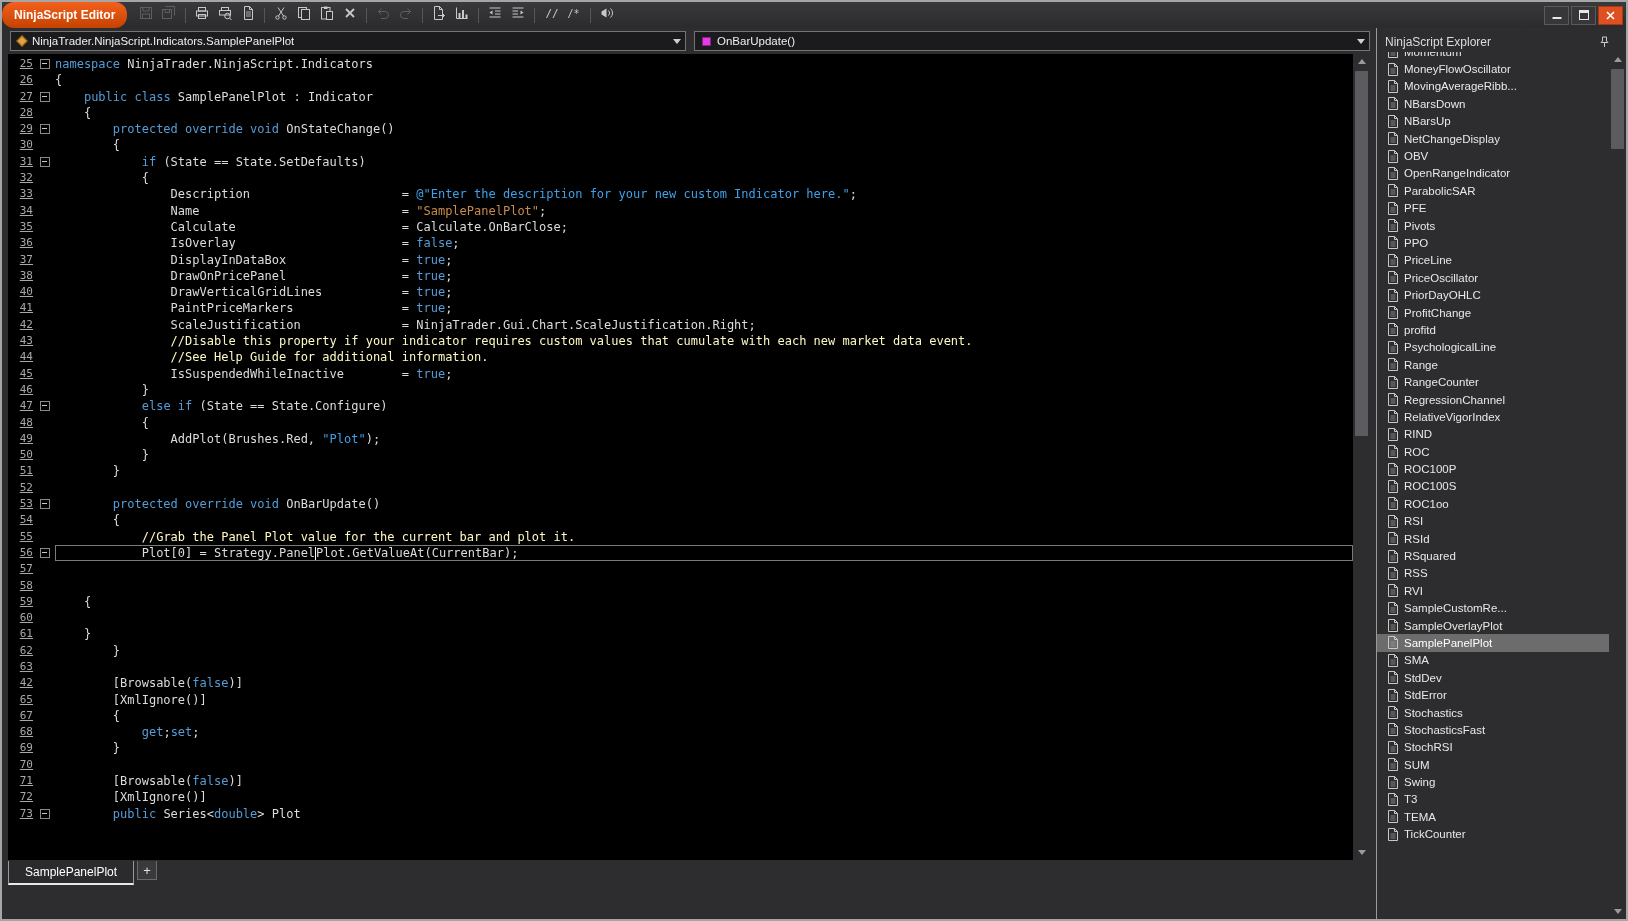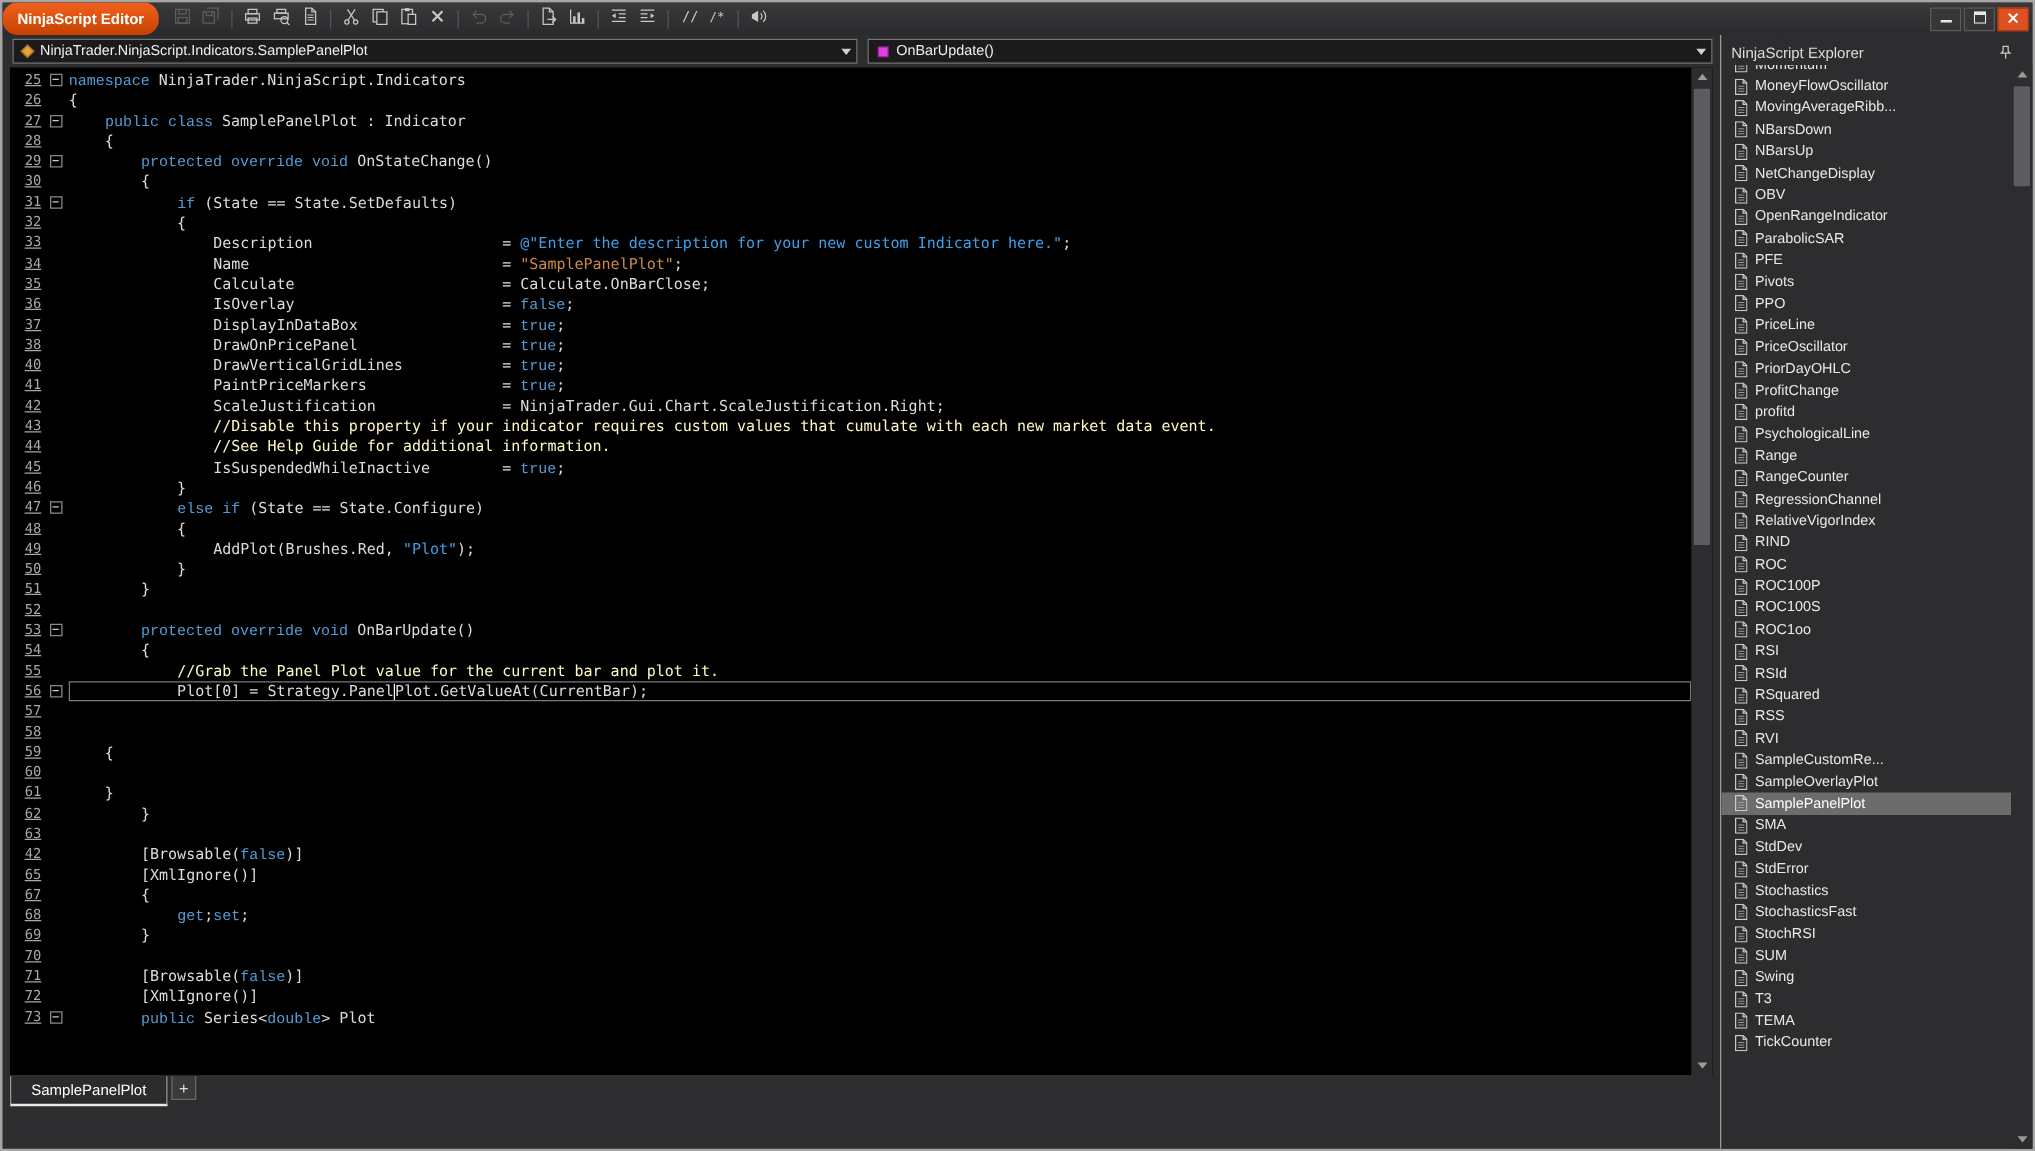--- a/index.html
+++ b/index.html
@@ -44,21 +44,21 @@
   .code-lines { flex:1; min-width:0; overflow:hidden; padding-top:2px; }
   .code-line { display:flex; height:16.3px; line-height:16.3px; white-space:pre;
     font-family:"DejaVu Sans Mono", monospace; font-size:12px; color:#DCDCDC; }
   .ln { flex:0 0 27px; text-align:right; color:#A8A8A8; font-size:11px; padding-right:2px;text-decoration:underline; }
   .fold { flex:0 0 20px; position:relative; }
   .fold.has::before { content:""; position:absolute; left:5px; top:3px; width:8px; height:8px;
     border:1px solid #8A8A8A; background:#000; }
   .fold.has::after { content:""; position:absolute; left:7px; top:7px; width:5px; height:1px; background:#C8C8C8; }
   .code-text { flex:1; min-width:0; }
   .code-line.current .code-text { outline:1px solid #7A7A7A; outline-offset:-1px; }
-  .seg-kw  { color:#569CD6;font-family:Liberation Mono, monospace; }
+  .seg-kw  { color:#569CD6; }
   .seg-str { color:#C98A4B; }
   .seg-strb{ color:#3FA0E8; }
   .seg-cm  { color:#fef9c3; }
   .seg-caret { display:inline-block; width:1px; height:13px; background:#FFF; vertical-align:middle; }
 
   
   .v-scrollbar { flex:0 0 17px; background:#2D2D30; display:flex; flex-direction:column; }
   .sb-btn { flex:0 0 15px; display:flex; align-items:center; justify-content:center; }
   .sb-btn.up::before   { content:""; border-left:4px solid transparent; border-right:4px solid transparent; border-bottom:5px solid #9A9A9A; }
   .sb-btn.down::before { content:""; border-left:4px solid transparent; border-right:4px solid transparent; border-top:5px solid #9A9A9A; }

